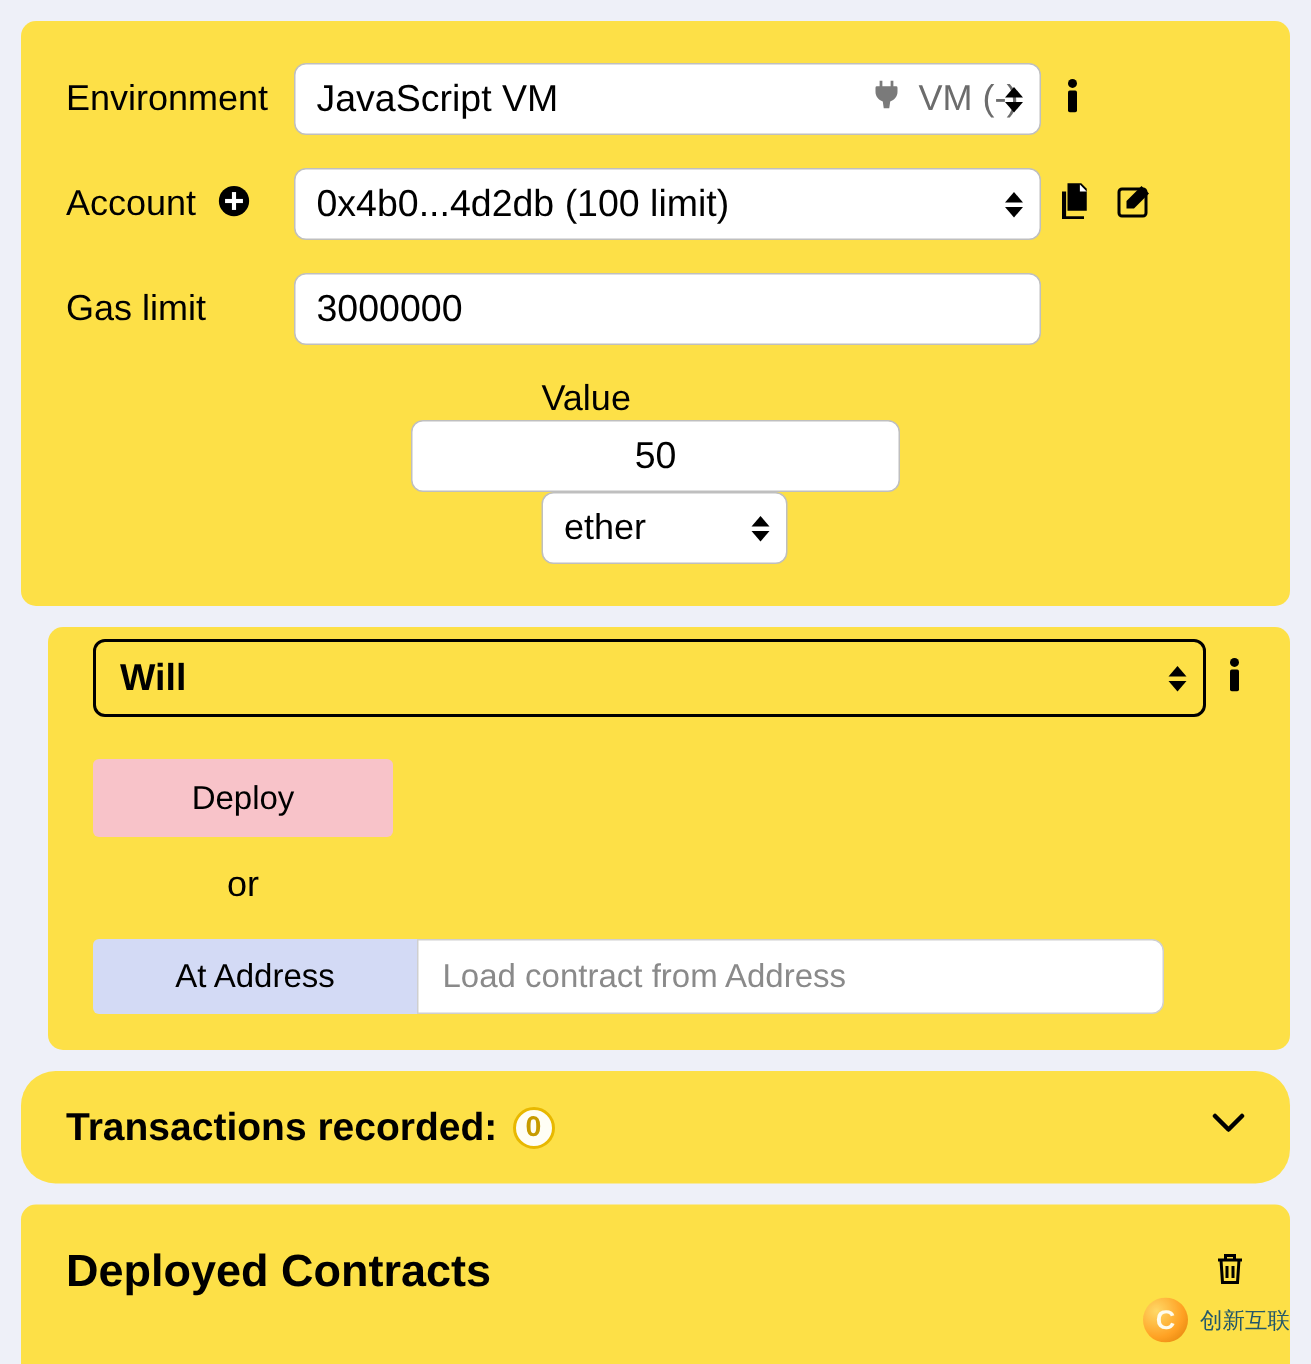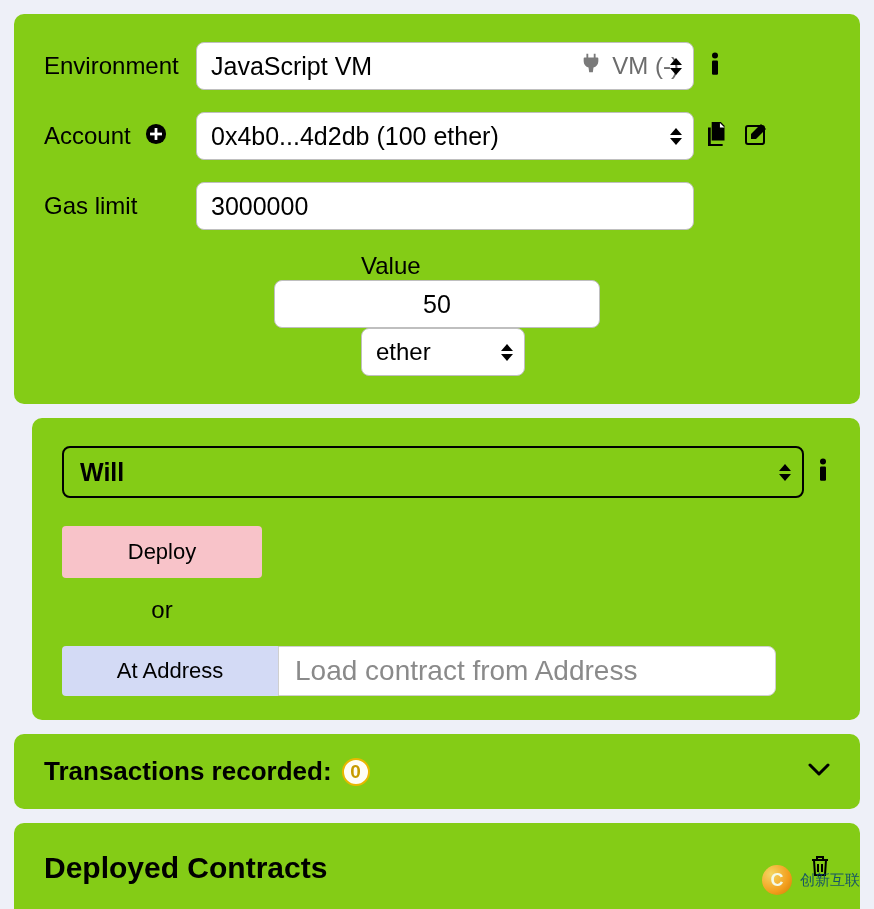--- a/index.html
+++ b/index.html
@@ -4,21 +4,21 @@
 <style>
   * { box-sizing: border-box; margin: 0; padding: 0; }
   body {
     background: #eef0f8;
     font-family: -apple-system, BlinkMacSystemFont, "Segoe UI", Helvetica, Arial, sans-serif;
     width: 874px;
     padding: 0;
     color: #000;
   }
   .panel {
-    background: #84cc16;
+    background: #fde047;
     border-radius: 10px;
     margin: 14px;
     padding: 28px 30px;
   }
   .form-row {
     display: flex;
     align-items: center;
     margin-bottom: 22px;
   }
   .form-row:last-child { margin-bottom: 0; flex-direction: column; }
@@ -113,21 +113,21 @@
     font-size: 22px;
     border-radius: 4px 0 0 4px;
     cursor: pointer;
   }
   .addr-input {
     border: 1px solid #cfcfcf;
     border-radius: 0 8px 8px 0;
     height: 50px;
     width: 498px;
     padding: 0 16px;
-    font-size: 28px;
+    font-size: 22px;
     outline: none;
     color: #000;
   }
   .addr-input::placeholder { color: #8a8a8a; }
 
   
   .tx-row { display: flex; align-items: center; justify-content: space-between; }
   .tx-title { font-size: 26px; font-weight: 700; display: flex; align-items: center; gap: 10px; }
   .tx-badge {
     border: 2px solid #e8b800;
@@ -197,21 +197,21 @@
       <span class="txt">Account</span>
       <span>
         <svg width="22" height="22" viewBox="0 0 24 24" fill="#000">
             <circle cx="12" cy="12" r="11"></circle>
             <rect x="10.5" y="5.5" width="3" height="13" fill="#fff"></rect>
             <rect x="5.5" y="10.5" width="13" height="3" fill="#fff"></rect>
           </svg>
       </span>
     </div>
     <div class="select-wrap acct-select">
-      <span>0x4b0...4d2db (100 ether)</span>
+      <span>0x4b0...4d2db (100 limit)</span>
       <span class="caret-stack"></span>
     </div>
     <div class="side-icons">
       <span>
         <svg width="22" height="24" viewBox="0 0 24 26" fill="#000">
             <path d="M4 0h10l4 4v16H4V0z"></path>
             <path d="M0 6h3v18h13v2H0V6z"></path>
             <path d="M13 1v5h5" fill="#fff"></path>
           </svg>
       </span>
@@ -237,21 +237,21 @@
       <input type="text" value="50" style="">
     </div>
     <div class="select-wrap unit-select">
       <span class="val">ether</span>
       <span class="caret-stack"></span>
     </div>
   </div>
 
 </div>
 
-<div class="panel" style="padding-top:28px; padding-bottom:24px;margin-left:32px;">
+<div class="panel" style="padding-top:8px; padding-bottom:24px;margin-left:32px;">
   <div class="contract-row">
     <div class="contract-select">
       <span class="val">Will</span>
       <span class="caret-stack"></span>
     </div>
     <span>
       <svg width="14" height="24" viewBox="0 0 8 20" fill="#000">
           <circle cx="4" cy="3" r="2.5"></circle>
           <rect x="1.5" y="7" width="5" height="12" rx="1"></rect>
         </svg>
@@ -259,21 +259,21 @@
   </div>
 
   <button class="deploy-btn">Deploy</button>
   <div class="or-text">or</div>
   <div class="addr-row">
     <button class="at-addr-btn">At Address</button>
     <input class="addr-input" type="text" placeholder="Load contract from Address" style="">
   </div>
 </div>
 
-<div class="panel" style="padding-top:22px; padding-bottom:22px;">
+<div class="panel" style="padding-top:22px; padding-bottom:22px;border-radius:23px;">
   <div class="tx-row">
     <div class="tx-title">
       <span>Transactions recorded:</span>
       <span class="tx-badge">0</span>
     </div>
     <span>
       <svg width="22" height="14" viewBox="0 0 22 14" fill="none" stroke="#000" stroke-width="3" stroke-linecap="round" stroke-linejoin="round">
           <polyline points="2,2 11,11 20,2"></polyline>
         </svg>
     </span>

